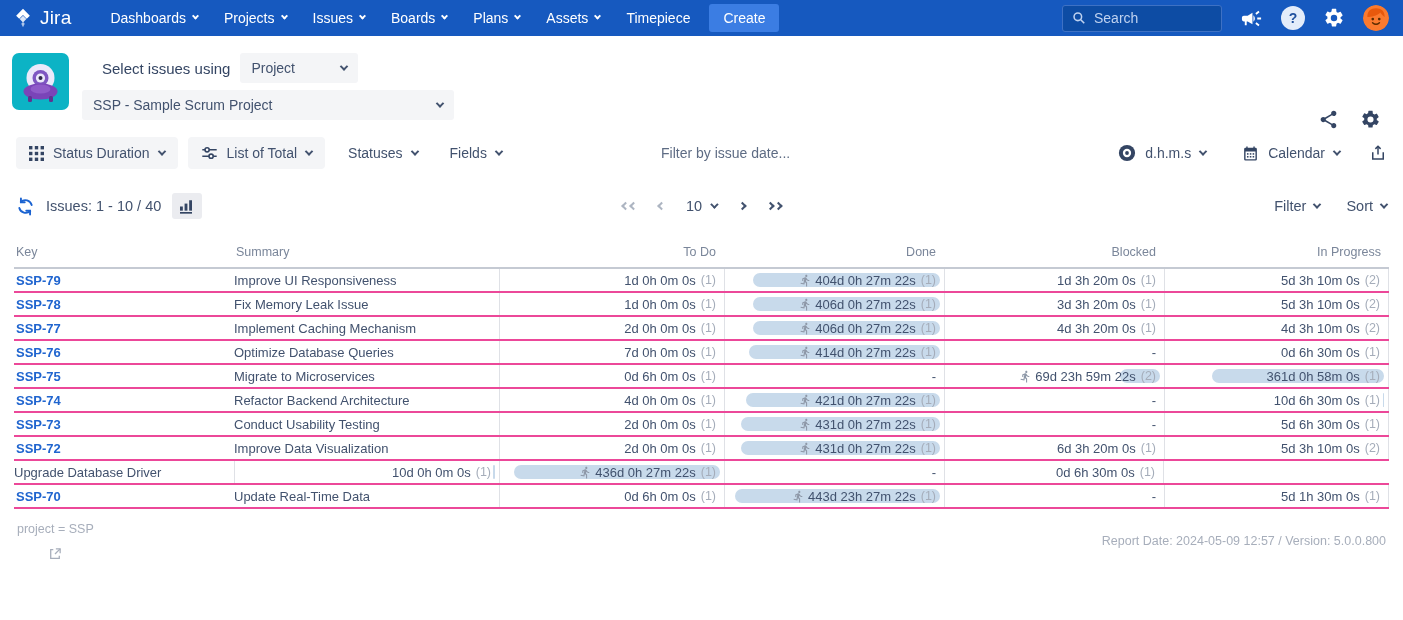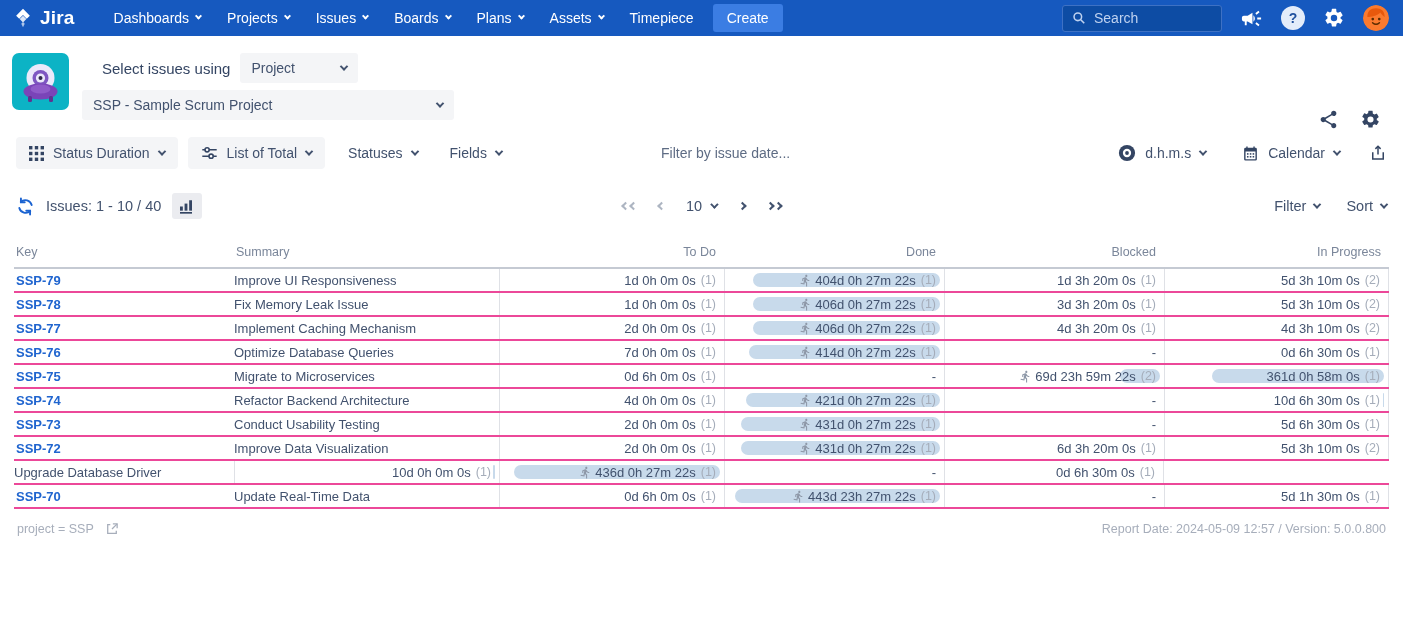--- a/index.html
+++ b/index.html
@@ -10,21 +10,21 @@
   }
   
   .c { display:inline-block; width:6px; height:6px; border-right:2px solid currentColor; border-bottom:2px solid currentColor; }
   .c.down { transform:rotate(45deg) translate(-1px,-1px); }
   .c.right { transform:rotate(-45deg); }
   .c.left { transform:rotate(135deg); }
 
   
   .navbar { height:36px; background:#1659BF; display:flex; align-items:center; padding:0 14px 0 12px; color:#fff; }
   .brand { display:flex; align-items:center; gap:6px; margin-right:28px; }
-  .brand-name { font-size:19px; font-weight:700; letter-spacing:.2px; }
+  .brand-name { font-size:19px; font-weight:400; letter-spacing:.2px; }
   .nav-items { display:flex; align-items:center; gap:4px; }
   .nav-item { display:flex; align-items:center; gap:7px; padding:6px 11px; font-size:14px; cursor:pointer; border-radius:3px; white-space:nowrap; }
   .nav-item .c { width:5px; height:5px; margin-top:-2px; }
   .create-btn { margin-left:8px; background:#3B7DE3; border-radius:3px; padding:6px 14px; font-size:14px; font-weight:500; cursor:pointer; }
   .nav-right { margin-left:auto; display:flex; align-items:center; gap:18px; }
   .search-box { display:flex; align-items:center; gap:8px; width:160px; height:27px; background:#0D4CA4; border:1px solid #3E71C4; border-radius:3px; padding:0 9px; color:#BFD2F0; font-size:14px; }
   .nav-icon { display:flex; align-items:center; justify-content:center; cursor:pointer; }
   .help-circle { width:24px; height:24px; border-radius:50%; background:#E3ECFA; color:#1F4F9E; font-weight:bold; font-size:14px; display:flex; align-items:center; justify-content:center; }
   .avatar { width:26px; height:26px; border-radius:50%; overflow:hidden; }
 
@@ -74,21 +74,21 @@
   .sum-cell { color:#42526E; padding-right:8px; }
   .dur { position:relative; border-left:1px solid #DFE1E6; display:flex; align-items:center; justify-content:flex-end; padding-right:8px; color:#42526E; }
   .dur.last { border-right:1px solid #DFE1E6; }
   .bar { position:absolute; right:4px; top:4px; bottom:4px; background:#C8DAEB; border-radius:8px; }
   .val { position:relative; z-index:1; display:flex; align-items:center; }
   .val svg { margin-right:3px; }
   .cnt { color:#A5ADBA; margin-left:5px; font-size:12.5px; }
 
   
   .page-footer { display:flex; justify-content:space-between; align-items:center; padding:13px 17px 0; color:#A7AEBB; font-size:12.5px; }
-  .jql { display:flex; align-items:center; gap:12px; cursor:pointer; }
+  .jql { display:flex; align-items:center; gap:12px; cursor:pointer;flex-direction:column; }
 </style>
 </head>
 <body>
 
 <div class="navbar">
   <div class="brand">
     <span class="nav-icon">
       <svg width="22" height="22" viewBox="0 0 24 24" fill="#fff">
           <path d="M12 2 4.5 9.5l3.4 3.4L12 8.8l4.1 4.1 3.4-3.4z"></path>
           <path d="M12 9.6 8.4 13.2l3.6 3.6 3.6-3.6z" opacity=".85"></path>

